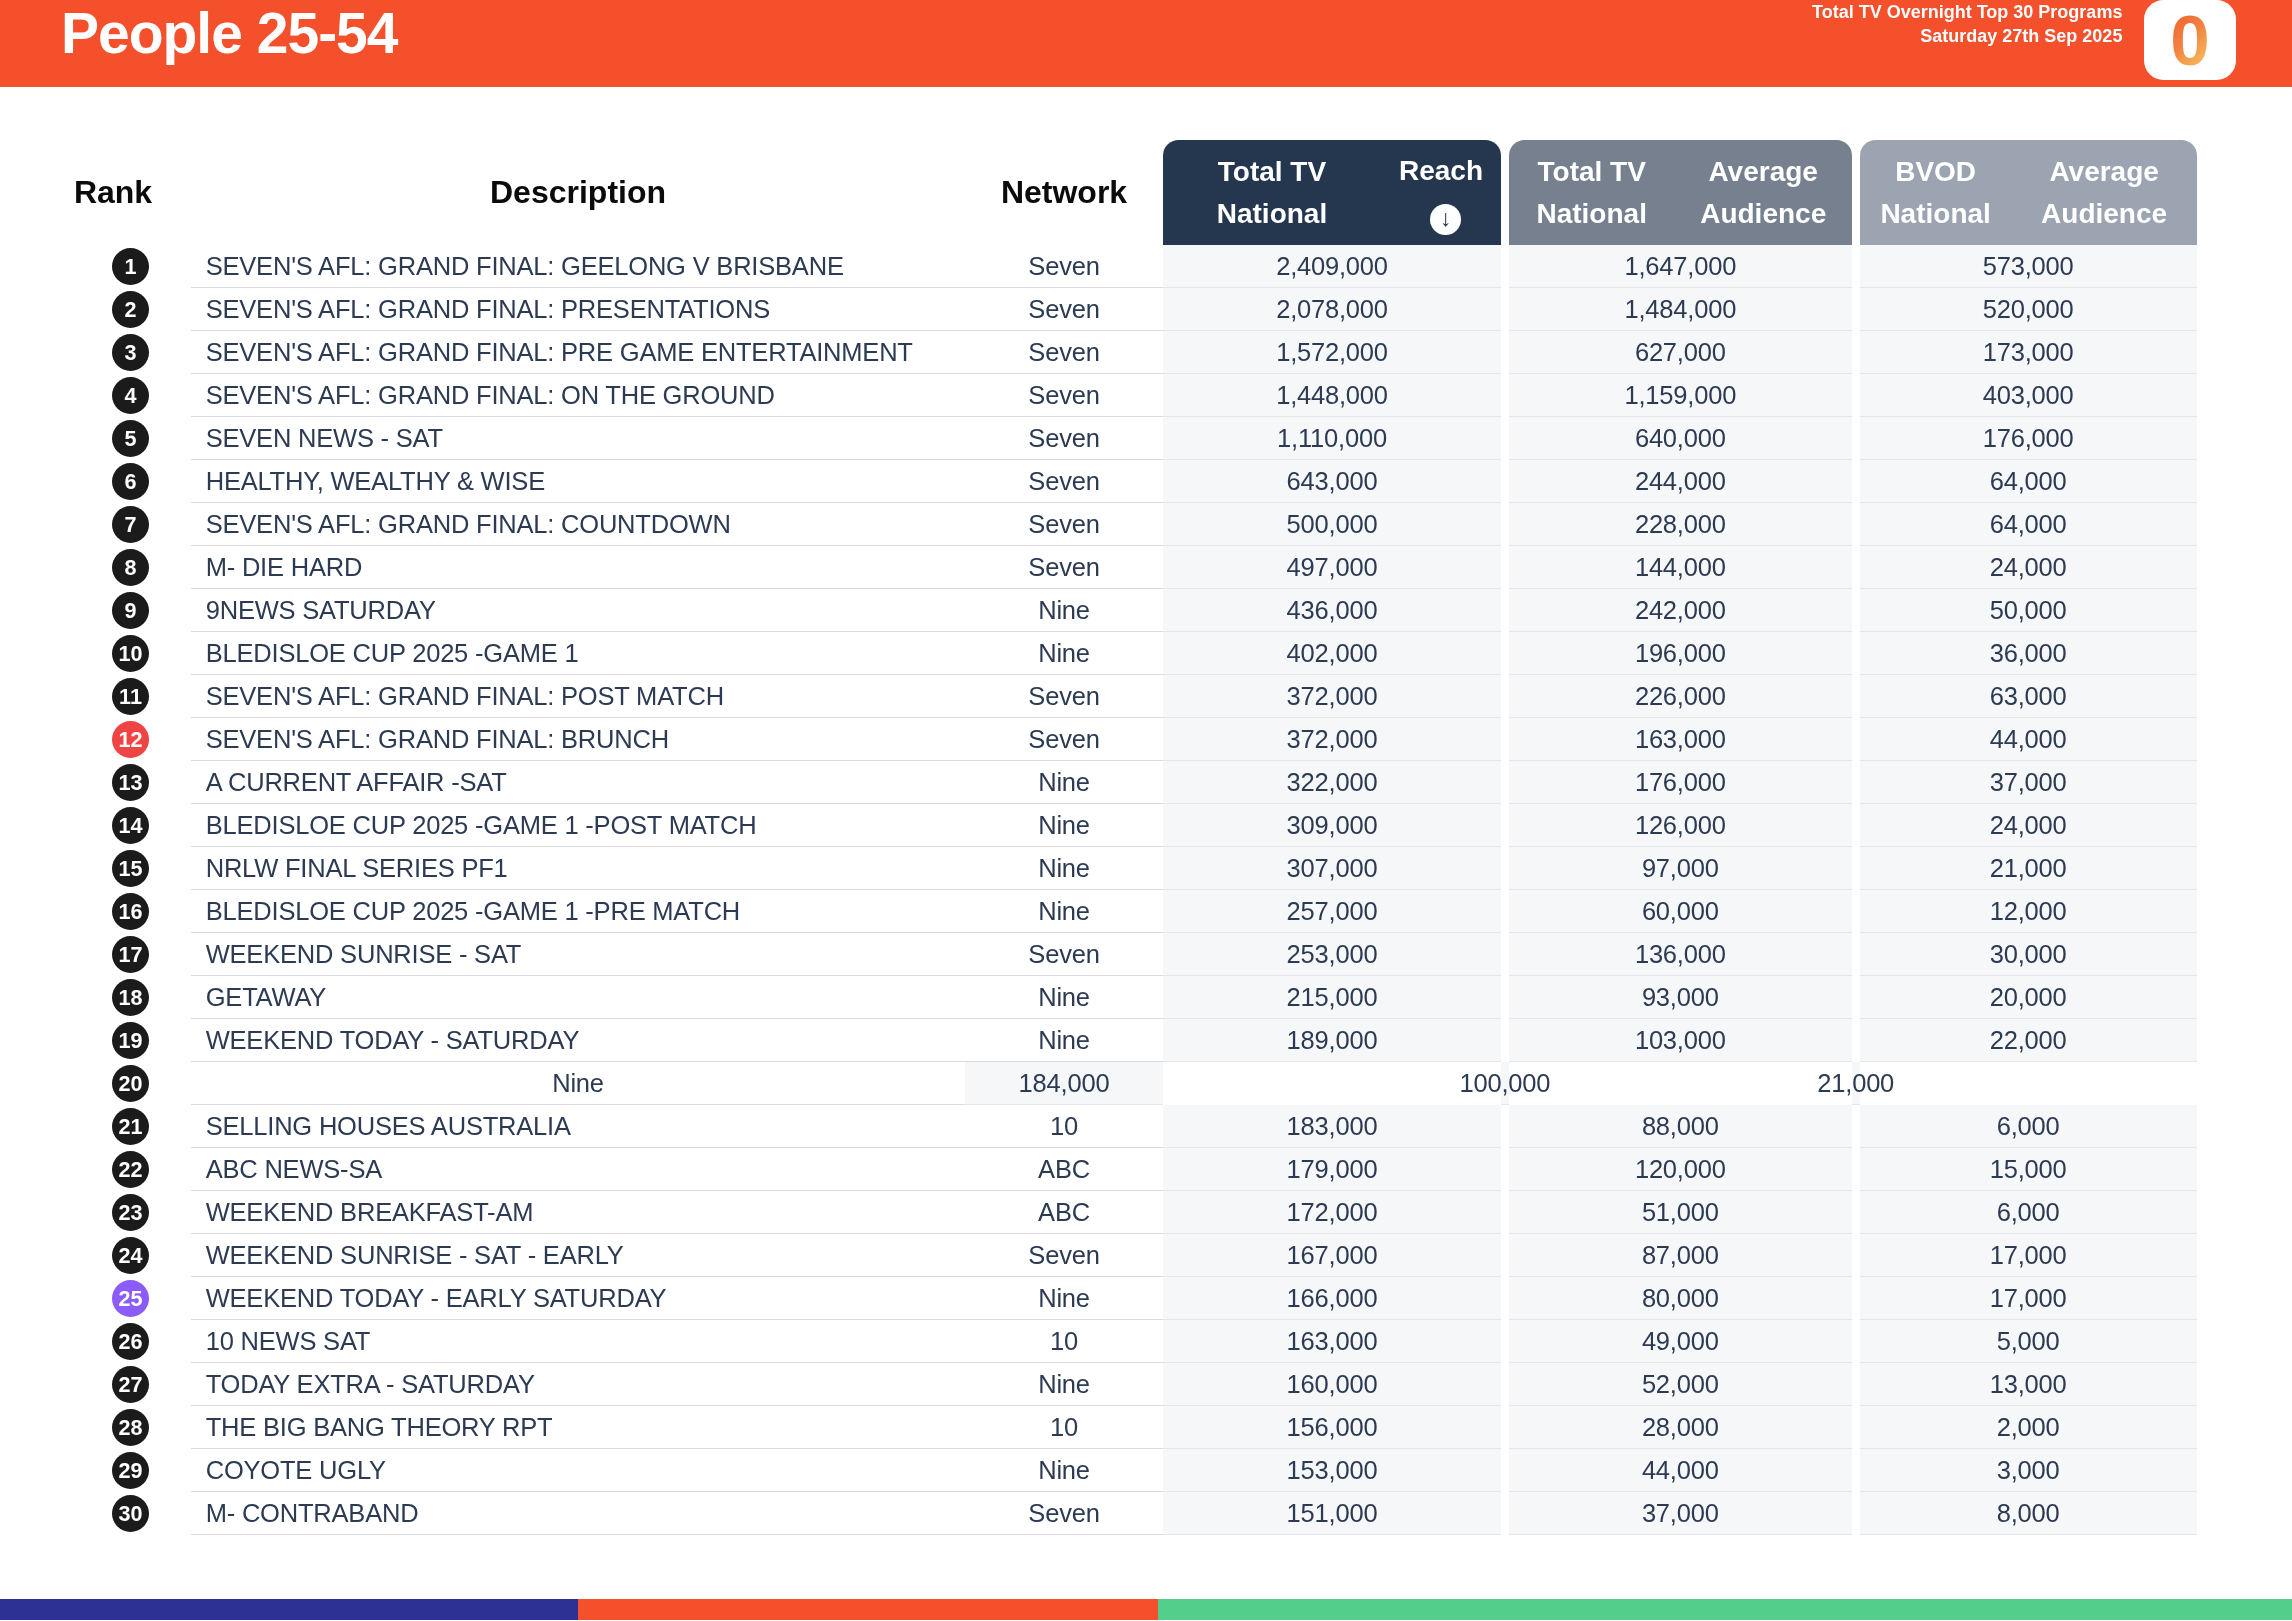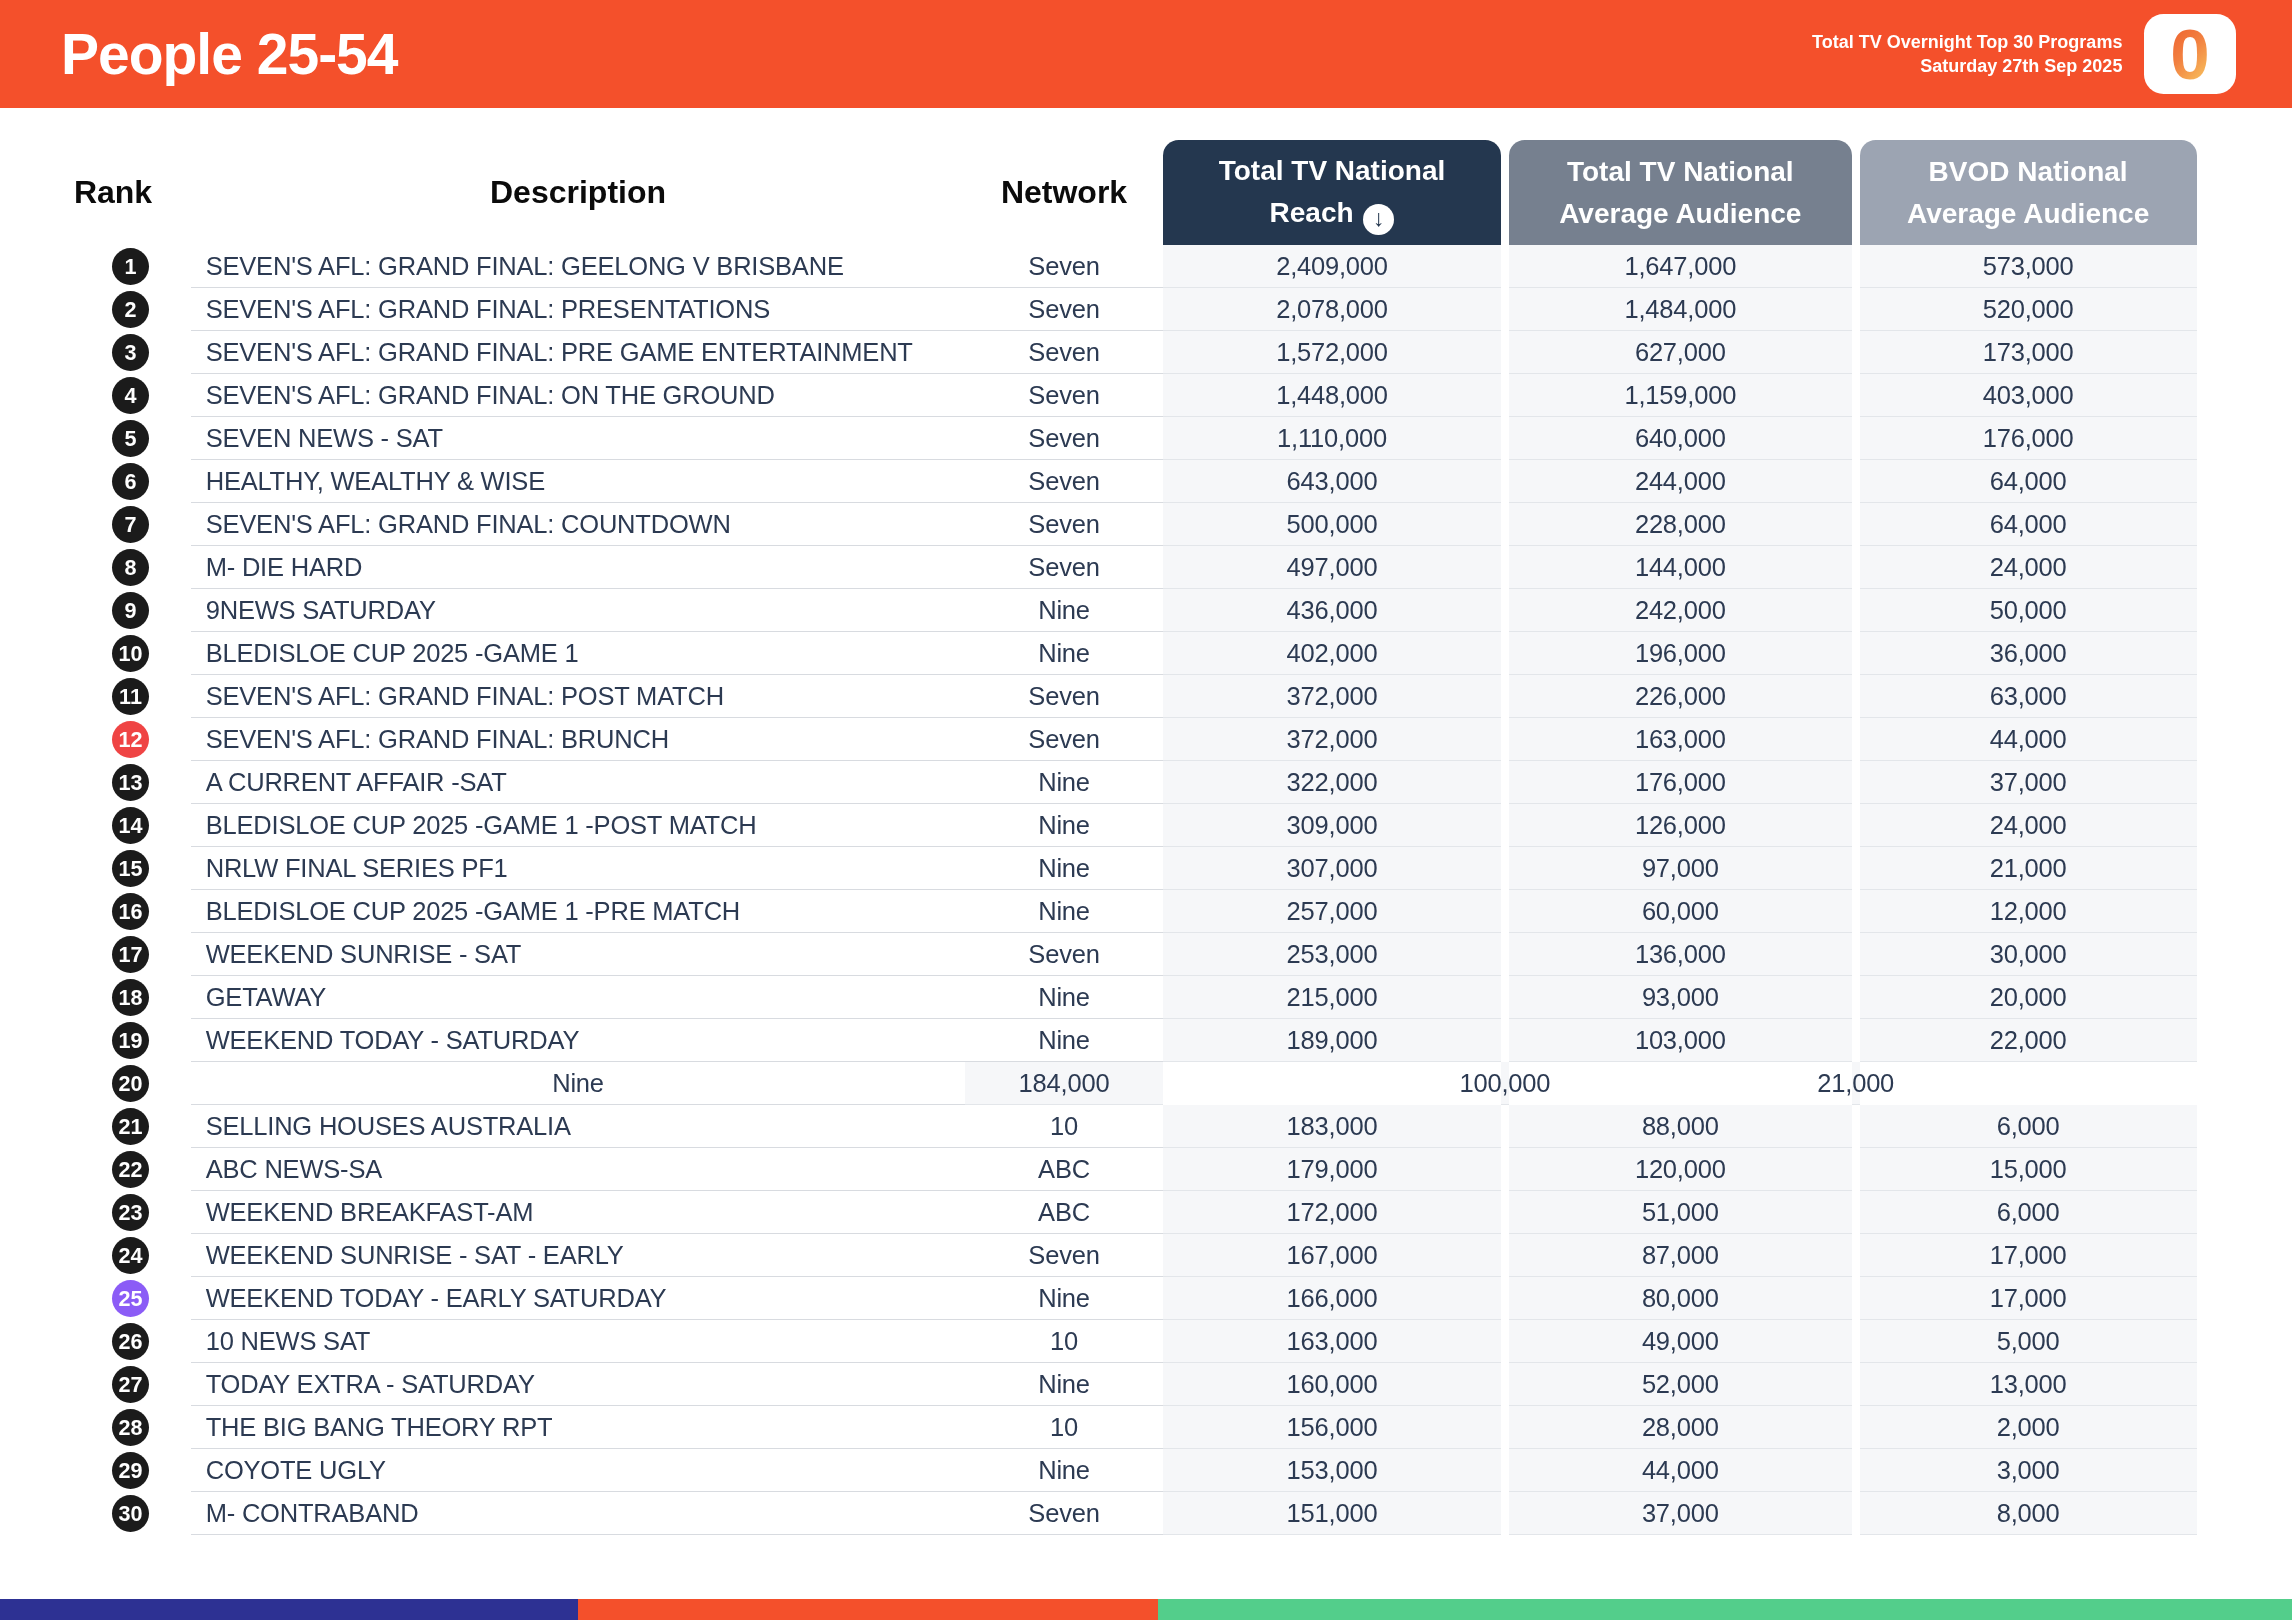--- a/index.html
+++ b/index.html
@@ -1,39 +1,39 @@
 <!DOCTYPE html>
 <html><head>
 <meta charset="utf-8">
 <style>
   html,body{margin:0;padding:0;background:#ffffff;}
   .page{position:relative;width:2293px;height:1621px;background:#ffffff;overflow:hidden;
         font-family:"Liberation Sans", sans-serif;}
 
   
-  .topbar{position:absolute;top:0;left:0;width:2293px;height:108px;
-          display:flex;align-items:center;}
+  .topbar{position:absolute;top:0;left:0;width:2293px;height:87px;
+          display:flex;align-items:flex-start;}
   .page-title{margin-left:61px;color:#ffffff;font-size:57px;font-weight:bold;letter-spacing:-1px;}
   .topbar-right{margin-left:auto;text-align:right;color:#ffffff;font-weight:bold;
                 font-size:18px;line-height:1.35;margin-right:21.6px;}
   .logo{width:92px;height:80px;background:#ffffff;border-radius:19.6px;margin-right:57px;
         display:flex;align-items:center;justify-content:center;flex:0 0 auto;}
   .logo-zero{font-size:71px;font-weight:bold;color:#F2622F;
              background:linear-gradient(135deg,#ED5A2B 0%,#F28040 45%,#F6AE55 75%,#F8C966 100%);
              -webkit-background-clip:text;background-clip:text;-webkit-text-fill-color:transparent;
              line-height:1;}
 
   
   .grid-cols{display:grid;grid-template-columns:191px 774px 198px 338px 7.8px 343px 7.8px 337px;}
 
   .table-header{position:absolute;top:140px;left:0;width:2293px;height:105px;}
   .hcell{display:flex;align-items:center;justify-content:center;
          color:#0b0b0b;font-size:32px;font-weight:bold;}
   .rank-h{padding-left:35px;}
-  .hbox{border-radius:15.7px 15.7px 0 0;display:flex;flex-direction:column;align-items:center;
+  .hbox{border-radius:15.7px 15.7px 0 0;display:flex;flex-direction:row;align-items:center;
         justify-content:center;color:#ffffff;font-size:28px;font-weight:bold;line-height:1.5;
         text-align:center;}
   .sort-icon{display:inline-flex;align-items:center;justify-content:center;width:31px;height:31px;
              border-radius:50%;background:#ffffff;color:#24374F;font-size:23.5px;font-weight:bold;
              margin-left:9.8px;vertical-align:-3.9px;}
 
   .rows{position:absolute;top:245px;left:0;width:2293px;}
   .row{height:43px;}
   .cell{display:flex;align-items:center;color:#2C3A52;font-size:25.5px;letter-spacing:-0.2px;}
   .rank-cell{justify-content:flex-start;}

